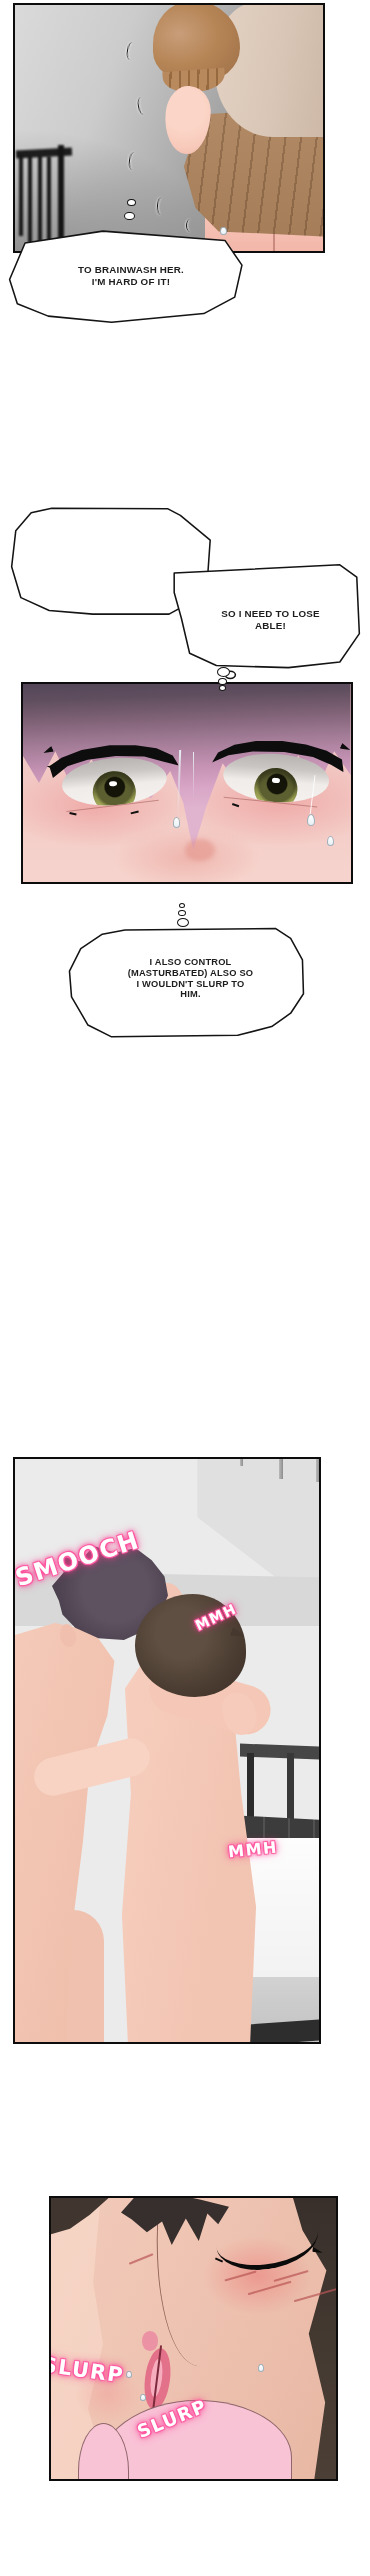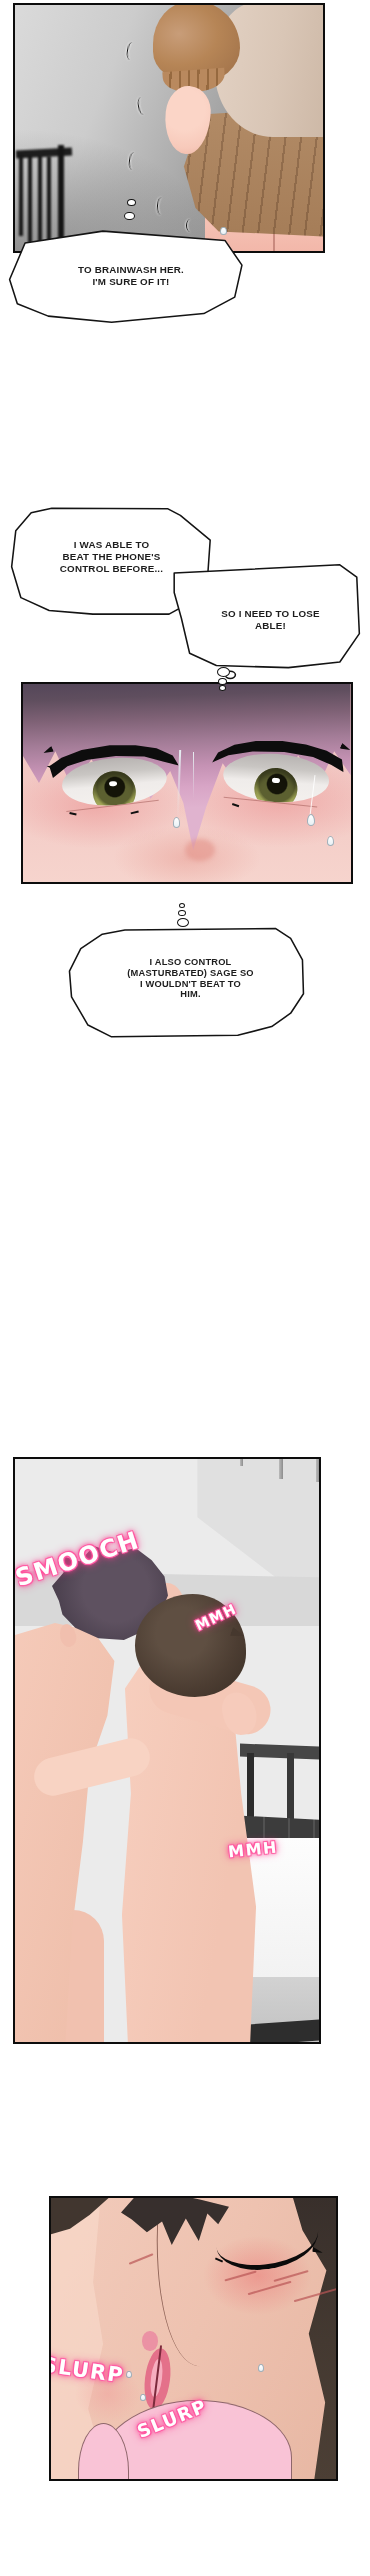--- a/index.html
+++ b/index.html
@@ -68,33 +68,28 @@
 
     <div class="tdot" style="left:112px;top:194px;width:6.7px;height:5.2px;"></div>
     <div class="tdot" style="left:109px;top:207px;width:8.8px;height:6.7px;"></div>
   </div>
 
   <svg class="bub" style="left:6.2px;top:228px;" width="238" height="99" viewBox="0 0 462 192">
     <path d="M188,6 L425,24 L458,72 L444,134 L384,166 L205,183 L82,171 L22,147 L7,100 L37,29 Z"></path>
   </svg>
   <div class="btext" style="left:23px;top:264px;width:216px;">
     <span>TO BRAINWASH HER.</span>
-    <span>I'M SURE OF IT!</span>
+    <span>I'M HARD OF IT!</span>
   </div>
 
   <svg class="bub" style="left:5.2px;top:502px;" width="361" height="179" viewBox="0 0 700 348">
     <path d="M90,12 L315,13 L340,26 L398,74 L392,160 L358,196 L318,218 L170,218 L85,211 L30,186 L12,126 L20,56 L50,21 Z"></path>
     <path d="M328,138 L650,122 L683,146 L688,256 L650,311 L550,322 L410,318 L358,294 L342,226 L328,176 Z"></path>
     <ellipse cx="437" cy="336" rx="10" ry="7"></ellipse>
   </svg>
-  <div class="btext" style="left:34px;top:539px;width:155px;">
-    <span>I WAS ABLE TO</span>
-    <span>BEAT THE PHONE'S</span>
-    <span>CONTROL BEFORE...</span>
-  </div>
   <div class="btext" style="left:193px;top:608px;width:155px;">
     <span>SO I NEED TO LOSE</span>
     <span>ABLE!</span>
   </div>
 
   <div class="panel" id="p2" style="left:20.6px;top:682px;width:332px;height:202px;">
     <div class="abs" style="inset:0;background:linear-gradient(180deg,#efc0bd 0%,#f3cbc6 60%,#f6d4cd 100%);"></div>
     <div class="abs" style="inset:0;background:
         radial-gradient(40% 30% at 22% 62%, rgba(235,140,140,.5), transparent 70%),
         radial-gradient(45% 32% at 78% 60%, rgba(235,140,140,.5), transparent 70%),
@@ -148,22 +143,22 @@
   <div class="tdot" style="left:219px;top:685px;width:4.6px;height:3.6px;"></div>
   <div class="tdot" style="left:179px;top:903px;width:4.1px;height:3.1px;"></div>
   <div class="tdot" style="left:178px;top:910px;width:5.7px;height:4.1px;"></div>
   <div class="tdot" style="left:177px;top:918px;width:10.3px;height:7.2px;"></div>
 
   <svg class="bub" style="left:64px;top:926px;" width="247" height="117" viewBox="0 0 480 228">
     <path d="M118,8 L412,5 L441,24 L464,66 L466,132 L441,170 L404,196 L338,213 L92,216 L46,193 L14,138 L10,88 L32,44 L74,16 Z"></path>
   </svg>
   <div class="btext small" style="left:85px;top:957px;width:211px;">
     <span>I ALSO CONTROL</span>
-    <span>(MASTURBATED) SAGE SO</span>
-    <span>I WOULDN'T BEAT TO</span>
+    <span>(MASTURBATED) ALSO SO</span>
+    <span>I WOULDN'T SLURP TO</span>
     <span>HIM.</span>
   </div>
 
   <div class="panel" id="p3" style="left:13px;top:1457px;width:308px;height:587px;">
     <div class="abs" style="inset:0;background:#ebebeb;"></div>
     <div class="abs" style="inset:0;background:#e0e0e0;clip-path:polygon(60% 0,100% 0,100% 26%,60% 10%);"></div>
     <div class="abs" style="left:225px;top:0;width:3.1px;height:7.2px;background:linear-gradient(90deg,#bababa,#8d8d8d);"></div>
     <div class="abs" style="left:264px;top:0;width:3.6px;height:19.6px;background:linear-gradient(90deg,#bababa,#8d8d8d);"></div>
     <div class="abs" style="left:301px;top:0;width:3.6px;height:23px;background:linear-gradient(90deg,#bababa,#8d8d8d);"></div>
     <div class="abs" style="left:0;top:108px;width:304px;height:59px;background:#d8d8d8;clip-path:polygon(0 4.1px,100% 10.3px,100% 100%,0 100%);"></div>

